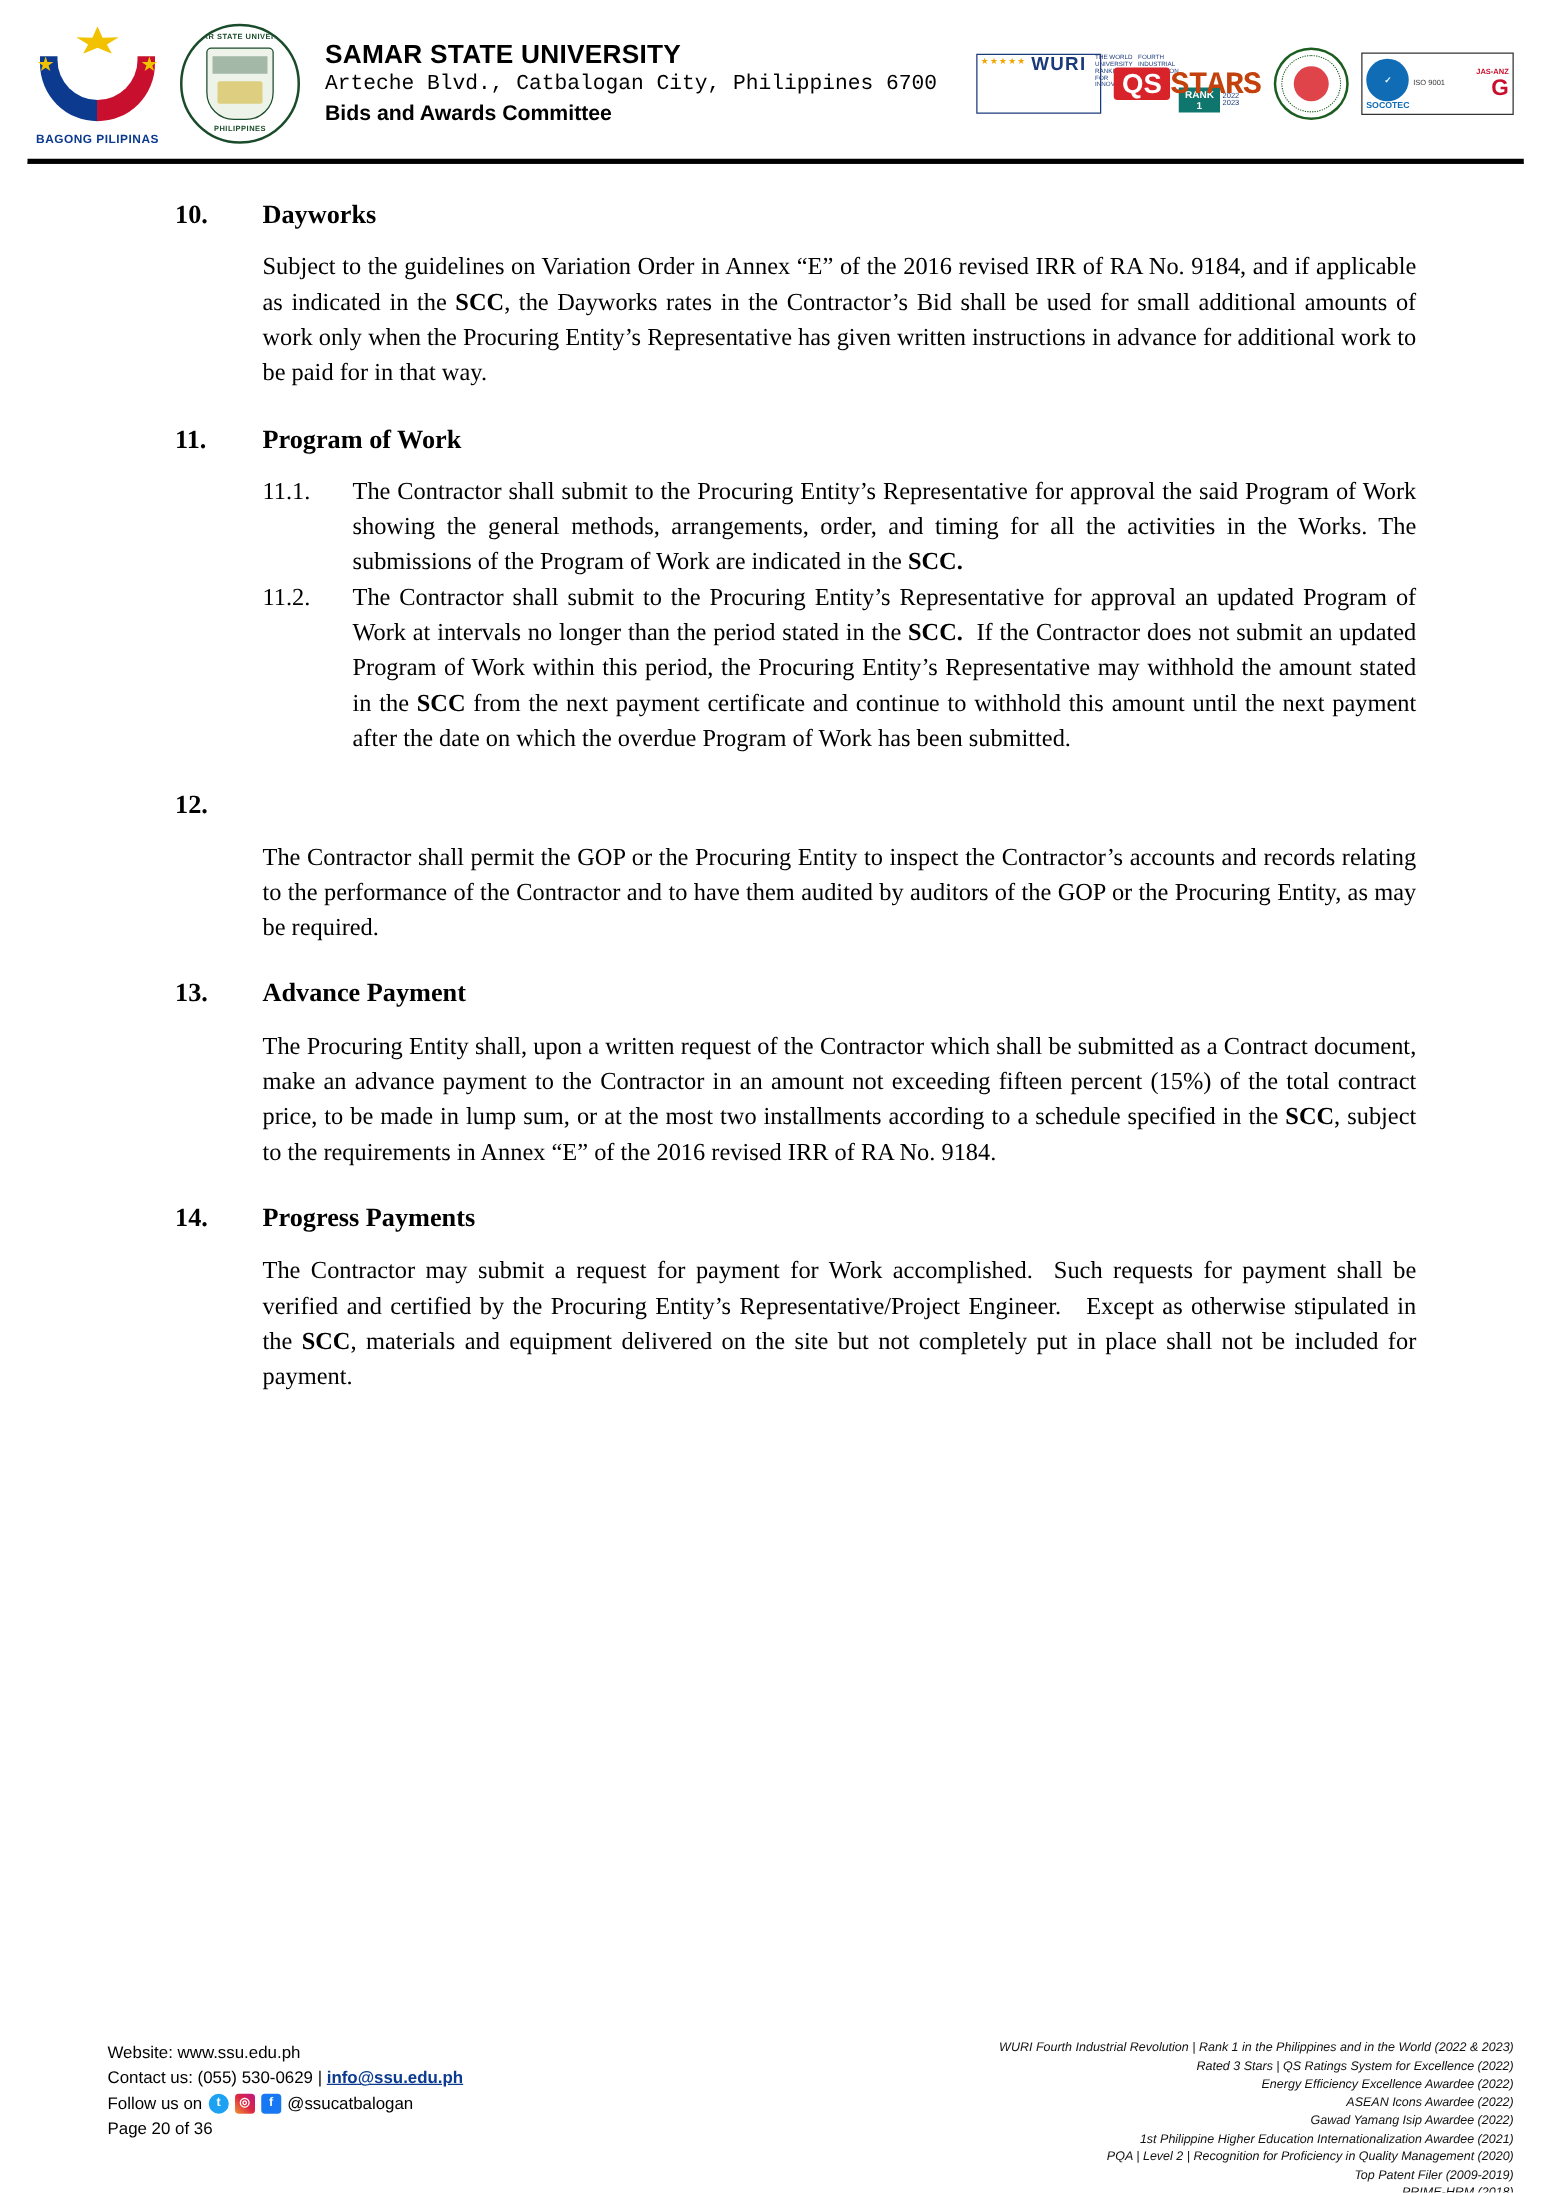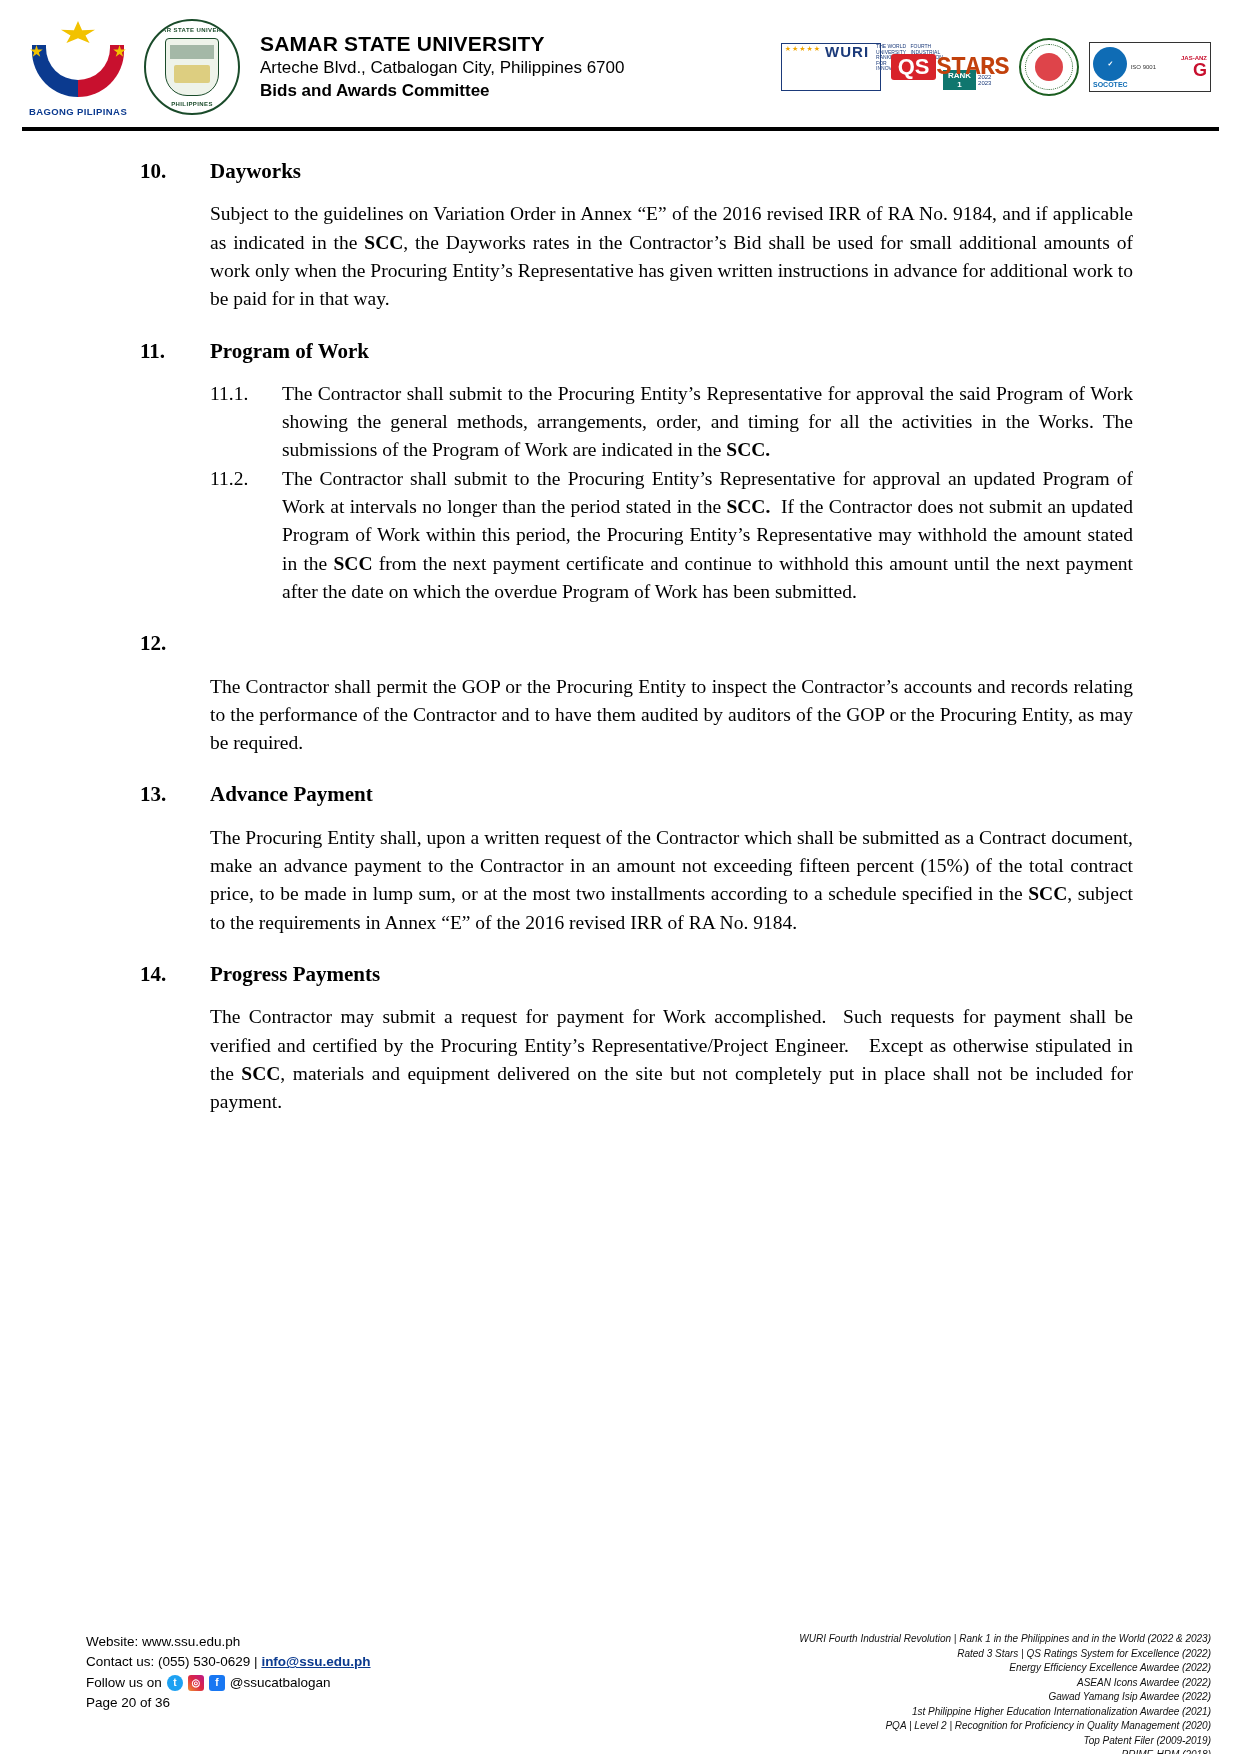--- a/index.html
+++ b/index.html
@@ -92,21 +92,21 @@
     content:""; position:absolute; left:8px; right:8px; top:26px; height:18px;
     background:#c8a200; opacity:.45; border-radius:2px;
   }
   .uni-block { flex:0 0 auto; margin-left:6px; }
   .uni-name {
     font-family:"Liberation Sans", sans-serif;
     font-size:21px; font-weight:bold; letter-spacing:.2px;
     line-height:1.2;
   }
   .uni-addr {
-    font-family:Liberation Sans, sans-serif;
+    font-family:Liberation Mono, monospace;
     font-size:17px; line-height:1.35;
   }
   .uni-bac {
     font-family:"Liberation Sans", sans-serif;
     font-size:17px; font-weight:bold; line-height:1.35;
   }
   .badges { margin-left:auto; display:flex; align-items:center; gap:10px; padding-right:4px;}
   .badge-wuri {
     width:100px; height:48px; border:1px solid #1b3a7a;
     display:flex; flex-direction:row; box-sizing:border-box;

